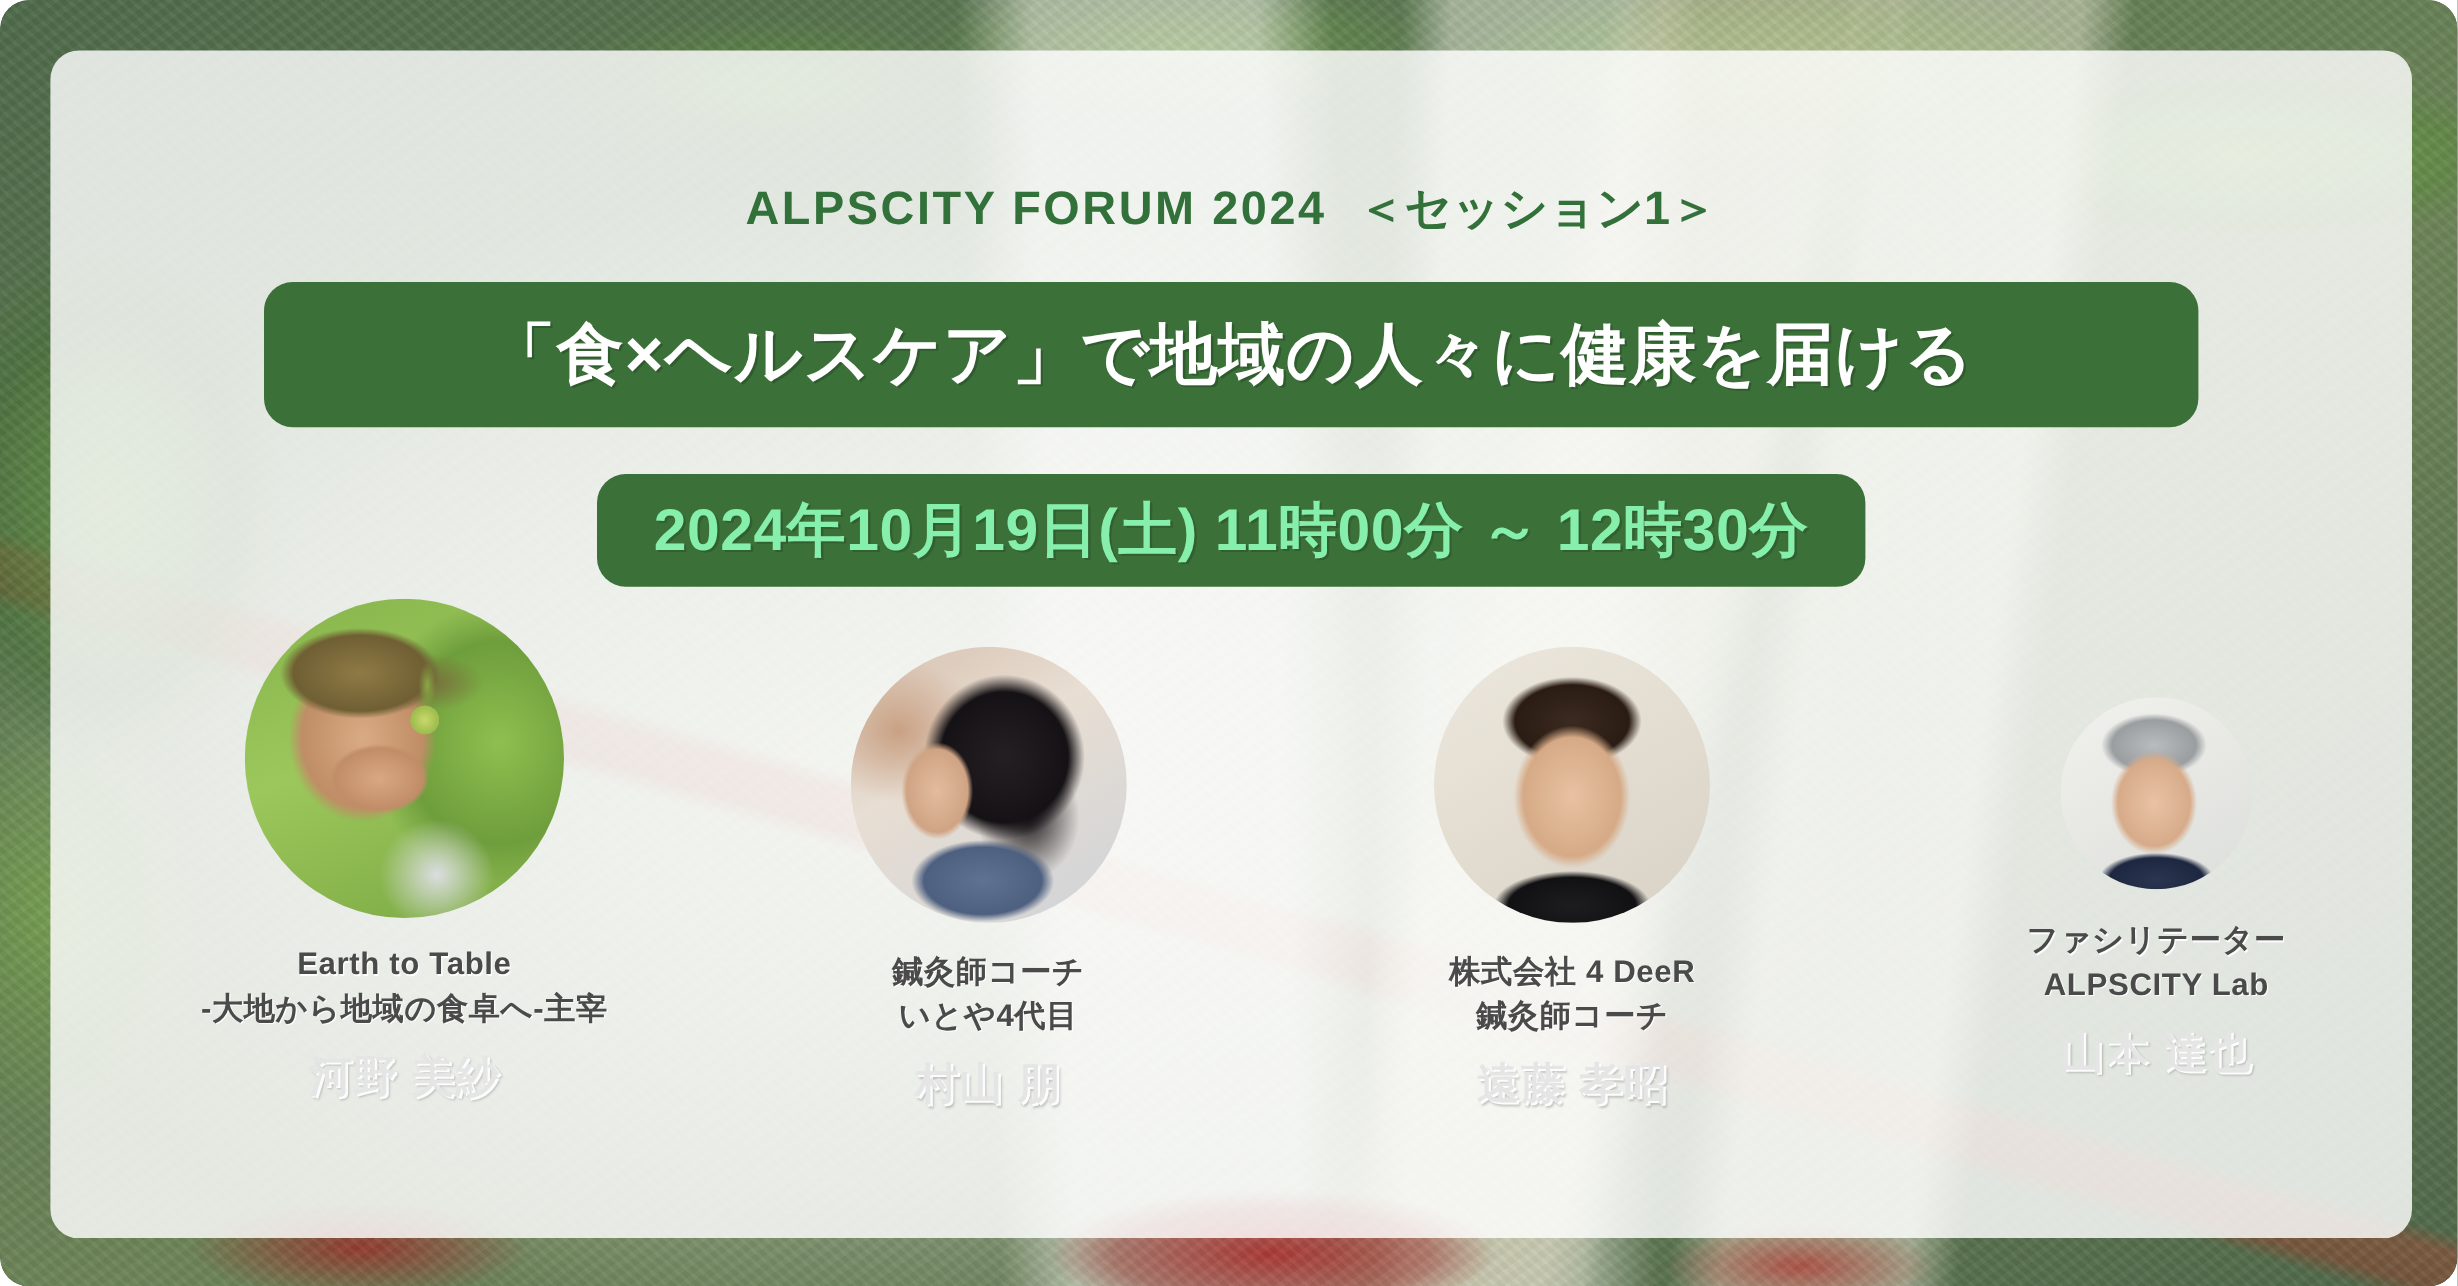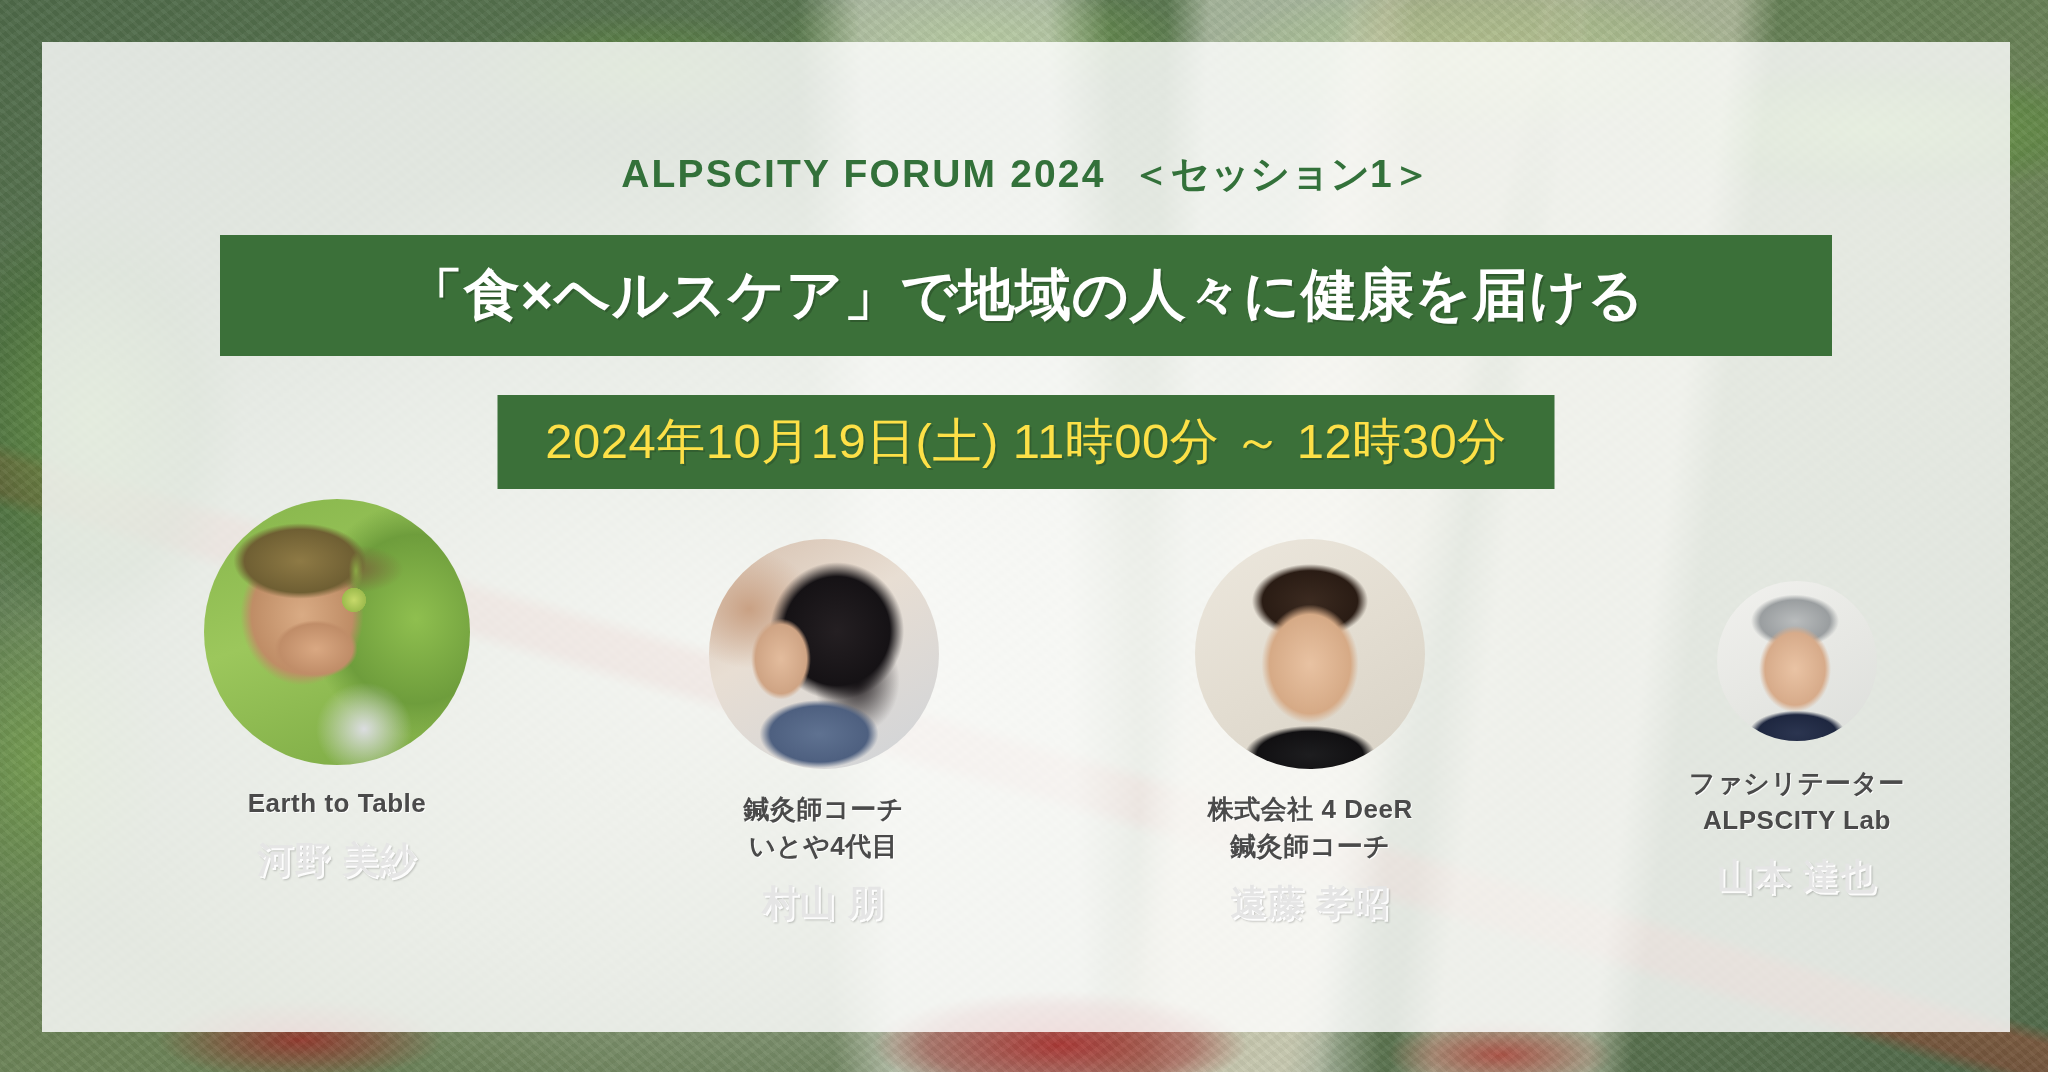--- a/index.html
+++ b/index.html
@@ -1,15 +1,15 @@
 <!DOCTYPE html>
 <html><head>
 <meta charset="utf-8">
 <style>
-  * { box-sizing: border-box; margin: 0; padding: 0; }
+  * { box-sizing: border-box; margin: 0; padding: 0; border-radius: 24px; }
 
   html, body {
     width: 2048px;
     height: 1072px;
     overflow: hidden;
     font-family: "Liberation Sans", "DejaVu Sans", sans-serif;
   }
 
   
   .poster {
@@ -117,23 +117,23 @@
     transform: translateX(-50%);
     top: 353px;
     width: 1057px;
     height: 94px;
     background: #3b7039;
     display: flex;
     align-items: center;
     justify-content: center;
   }
   .date-bar .date-text {
-    color: #fde047;
+    color: #86efac;
     font-size: 49px;
-    font-weight: 400;
+    font-weight: 700;
     letter-spacing: .01em;
     white-space: nowrap;
     text-shadow: 2px 2px 0 rgba(0,0,0,.15);
   }
 
   
   .speakers {
     position: absolute;
     top: 457px;
     left: 60px;
@@ -257,20 +257,21 @@
     <div class="date-bar">
       <span class="date-text">2024年10月19日(土)  11時00分 ～ 12時30分</span>
     </div>
 
     <div class="speakers">
 
       <div class="speaker s1">
         <div class="avatar p1"></div>
         <div class="caption">
           <div class="role">Earth to Table</div>
+          <div class="role">-大地から地域の食卓へ-主宰</div>
           <div class="name">河野 美紗</div>
         </div>
       </div>
 
       <div class="speaker s2">
         <div class="avatar p2"></div>
         <div class="caption">
           <div class="role">鍼灸師コーチ</div>
           <div class="role">いとや4代目</div>
           <div class="name">村山 朋</div>

